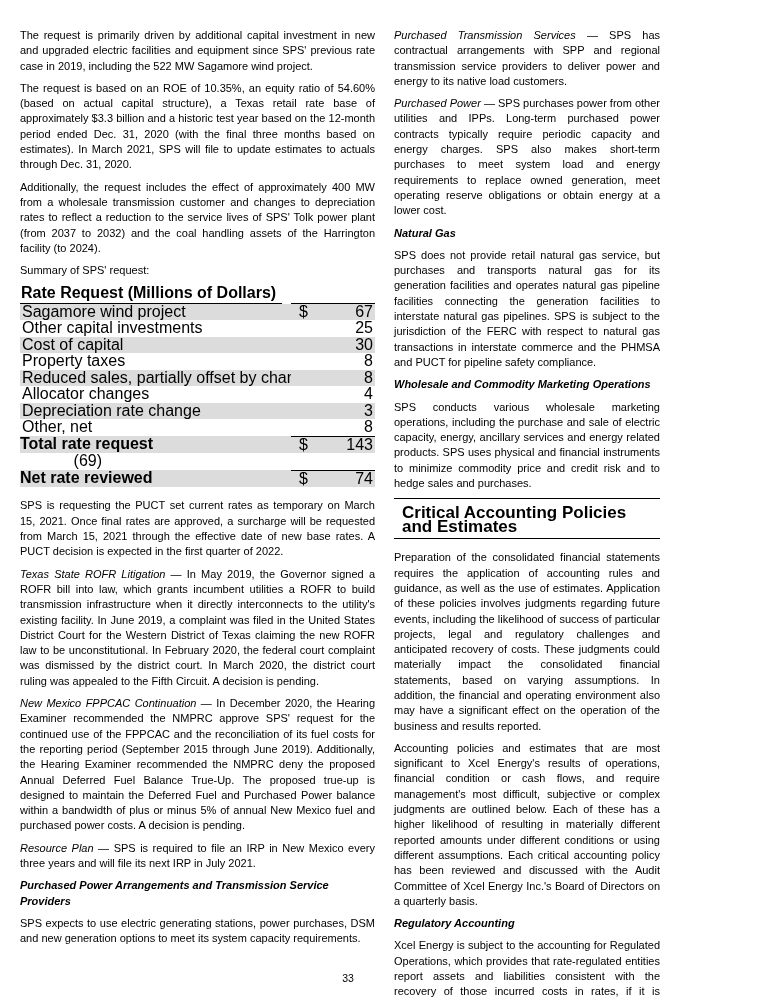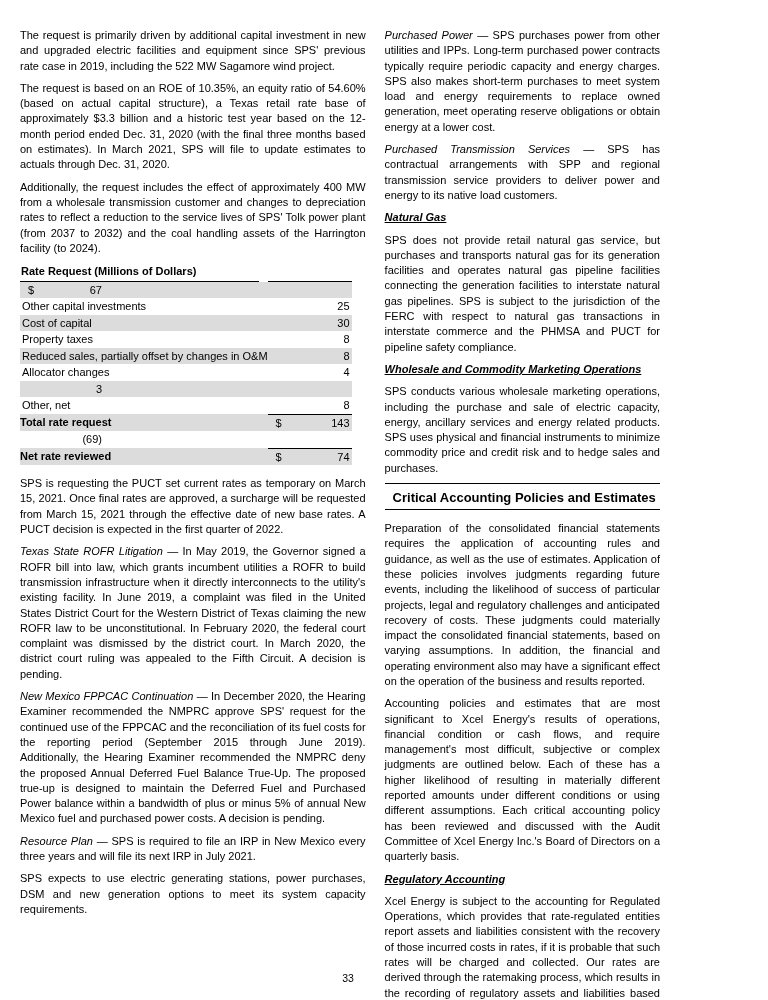--- a/index.html
+++ b/index.html
@@ -9,31 +9,31 @@
     background: #ffffff; color: #000000;
     font-family: "Liberation Sans", sans-serif;
   }
   .page { position: relative; width: 680px; height: 1000px; overflow: hidden; }
   .columns { display: flex; gap: 19px; padding: 28px 20px 0 20px; }
   .col { width: 355px; font-size: 11px; line-height: 15.3px; text-align: justify; }
   .col p { margin: 0 0 7px 0; }
   .lead { font-style: italic; }
   .subhead {
     font-size: 11px; font-weight: bold; font-style: italic;
-    margin: 0 0 7px 0; text-align: left; line-height: 15.3px; text-decoration: underline;
+    margin: 0 0 7px 0; text-align: left; line-height: 15.3px;
   }
   .section-header {
     border-top: 1px solid #000;
     border-bottom: 1.5px solid #000;
     padding: 7px 0 4px 8px;
-    font-weight: bold; font-size: 13px; text-align: left;
+    font-weight: bold; font-size: 17px; text-align: left;
     margin: 3px 0 11px 0; line-height: 14px;
   }
   
-  .rr-table { margin: 7px 14px 11px 0; font-size: 11px; line-height: 16.5px; text-align: left; }
+  .rr-table { margin: 7px 0 11px 0; font-size: 16px; line-height: 16.5px; text-align: left; }
   .t-head { display: flex; }
   .t-title { flex: 1; font-weight: bold; border-bottom: 1.5px solid #000; padding: 0 0 1px 1px; }
   .t-head-val { width: 84px; margin-left: 9px; border-bottom: 1.5px solid #000; }
   .t-row { display: flex; }
   .t-row.shaded { background: var(--row-shading, #dcdcdc); }
   .t-label { flex: 1; padding-left: 2px; white-space: nowrap; overflow: hidden; }
   .t-val { width: 84px; display: flex; justify-content: space-between; padding: 0 2px 0 8px; }
   .t-row.total .t-label { font-weight: bold; padding-left: 0; }
   .t-row.topline .t-val { border-top: 1px solid #000; }
   .footer {
@@ -44,28 +44,30 @@
 </head>
 <body>
 
 <div class="page">
   <div class="columns">
 
     <div class="col">
       <p>The request is primarily driven by additional capital investment in new and upgraded electric facilities and equipment since SPS' previous rate case in 2019, including the 522 MW Sagamore wind project.</p>
       <p>The request is based on an ROE of 10.35%, an equity ratio of 54.60% (based on actual capital structure), a Texas retail rate base of approximately $3.3 billion and a historic test year based on the 12-month period ended Dec. 31, 2020 (with the final three months based on estimates). In March 2021, SPS will file to update estimates to actuals through Dec. 31, 2020.</p>
       <p>Additionally, the request includes the effect of approximately 400 MW from a wholesale transmission customer and changes to depreciation rates to reflect a reduction to the service lives of SPS' Tolk power plant (from 2037 to 2032) and the coal handling assets of the Harrington facility (to 2024).</p>
+      <p>Summary of SPS' request:</p>
 
       <div class="rr-table">
         <div class="t-head">
           <div class="t-title">Rate Request (Millions of Dollars)</div>
           <div class="t-head-val"></div>
         </div>
         <div class="t-body">
           <div class="t-row shaded">
+            <div class="t-label">Sagamore wind project</div>
             <div class="t-val">
                 <span class="cur">$</span>
                 <span class="num">67</span>
               </div>
           </div>
           <div class="t-row">
             <div class="t-label">Other capital investments</div>
             <div class="t-val">
                 <span class="cur"></span>
                 <span class="num">25</span>
@@ -93,20 +95,21 @@
               </div>
           </div>
           <div class="t-row">
             <div class="t-label">Allocator changes</div>
             <div class="t-val">
                 <span class="cur"></span>
                 <span class="num">4</span>
               </div>
           </div>
           <div class="t-row shaded">
+            <div class="t-label">Depreciation rate change</div>
             <div class="t-val">
                 <span class="cur"></span>
                 <span class="num">3</span>
               </div>
           </div>
           <div class="t-row">
             <div class="t-label">Other, net</div>
             <div class="t-val">
                 <span class="cur"></span>
                 <span class="num">8</span>
@@ -132,26 +135,27 @@
                 <span class="num">74</span>
               </div>
           </div>
         </div>
       </div>
 
       <p>SPS is requesting the PUCT set current rates as temporary on March 15, 2021. Once final rates are approved, a surcharge will be requested from March 15, 2021 through the effective date of new base rates. A PUCT decision is expected in the first quarter of 2022.</p>
       <p><span class="lead">Texas State ROFR Litigation</span><span> — In May 2019, the Governor signed a ROFR bill into law, which grants incumbent utilities a ROFR to build transmission infrastructure when it directly interconnects to the utility's existing facility. In June 2019, a complaint was filed in the United States District Court for the Western District of Texas claiming the new ROFR law to be unconstitutional. In February 2020, the federal court complaint was dismissed by the district court. In March 2020, the district court ruling was appealed to the Fifth Circuit. A decision is pending.</span></p>
       <p><span class="lead">New Mexico FPPCAC Continuation</span><span> — In December 2020, the Hearing Examiner recommended the NMPRC approve SPS' request for the continued use of the FPPCAC and the reconciliation of its fuel costs for the reporting period (September 2015 through June 2019). Additionally, the Hearing Examiner recommended the NMPRC deny the proposed Annual Deferred Fuel Balance True-Up. The proposed true-up is designed to maintain the Deferred Fuel and Purchased Power balance within a bandwidth of plus or minus 5% of annual New Mexico fuel and purchased power costs. A decision is pending.</span></p>
       <p><span class="lead">Resource Plan</span><span> — SPS is required to file an IRP in New Mexico every three years and will file its next IRP in July 2021.</span></p>
+      <div class="subhead">Purchased Power Arrangements and Transmission Service Providers</div>
       <p>SPS expects to use electric generating stations, power purchases, DSM and new generation options to meet its system capacity requirements.</p>
     </div>
 
     <div class="col">
+      <p><span class="lead">Purchased Transmission Services</span><span> — SPS has contractual arrangements with SPP and regional transmission service providers to deliver power and energy to its native load customers.</span></p>
       <p><span class="lead">Purchased Power</span><span> — SPS purchases power from other utilities and IPPs. Long-term purchased power contracts typically require periodic capacity and energy charges. SPS also makes short-term purchases to meet system load and energy requirements to replace owned generation, meet operating reserve obligations or obtain energy at a lower cost.</span></p>
-      <p><span class="lead">Purchased Transmission Services</span><span> — SPS has contractual arrangements with SPP and regional transmission service providers to deliver power and energy to its native load customers.</span></p>
       <div class="subhead">Natural Gas</div>
       <p>SPS does not provide retail natural gas service, but purchases and transports natural gas for its generation facilities and operates natural gas pipeline facilities connecting the generation facilities to interstate natural gas pipelines. SPS is subject to the jurisdiction of the FERC with respect to natural gas transactions in interstate commerce and the PHMSA and PUCT for pipeline safety compliance.</p>
       <div class="subhead">Wholesale and Commodity Marketing Operations</div>
       <p>SPS conducts various wholesale marketing operations, including the purchase and sale of electric capacity, energy, ancillary services and energy related products. SPS uses physical and financial instruments to minimize commodity price and credit risk and to hedge sales and purchases.</p>
       <div class="section-header">Critical Accounting Policies and Estimates</div>
       <p>Preparation of the consolidated financial statements requires the application of accounting rules and guidance, as well as the use of estimates. Application of these policies involves judgments regarding future events, including the likelihood of success of particular projects, legal and regulatory challenges and anticipated recovery of costs. These judgments could materially impact the consolidated financial statements, based on varying assumptions. In addition, the financial and operating environment also may have a significant effect on the operation of the business and results reported.</p>
       <p>Accounting policies and estimates that are most significant to Xcel Energy's results of operations, financial condition or cash flows, and require management's most difficult, subjective or complex judgments are outlined below. Each of these has a higher likelihood of resulting in materially different reported amounts under different conditions or using different assumptions. Each critical accounting policy has been reviewed and discussed with the Audit Committee of Xcel Energy Inc.'s Board of Directors on a quarterly basis.</p>
       <div class="subhead">Regulatory Accounting</div>
       <p>Xcel Energy is subject to the accounting for Regulated Operations, which provides that rate-regulated entities report assets and liabilities consistent with the recovery of those incurred costs in rates, if it is probable that such rates will be charged and collected. Our rates are derived through the ratemaking process, which results in the recording of regulatory assets and liabilities based on the probability of future cash flows. Regulatory assets generally represent incurred or accrued costs that have been deferred because future recovery from customers is probable. Regulatory liabilities generally represent amounts that are expected to be refunded to customers in future rates or amounts collected in current rates for future costs. In other businesses or industries, regulatory assets and regulatory liabilities would generally be charged to net income or other comprehensive income.</p>
     </div>

